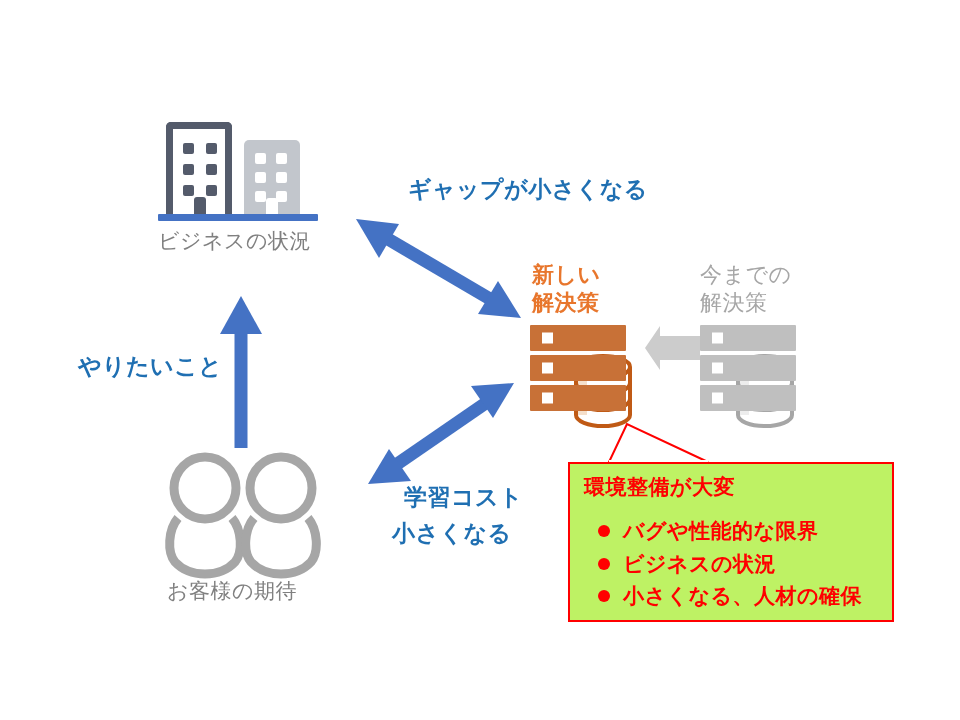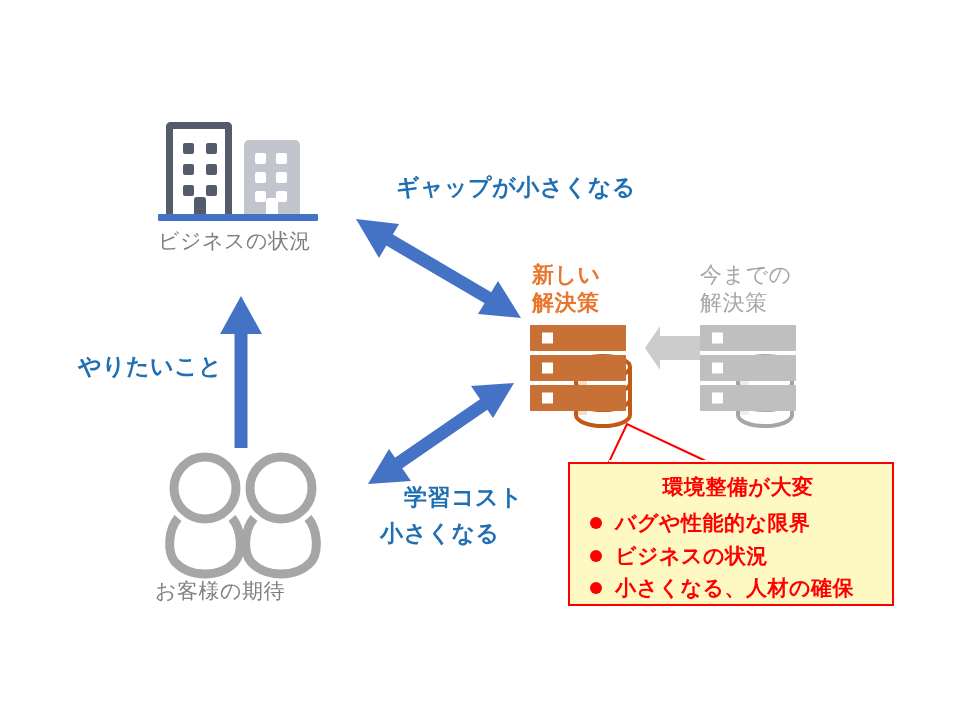--- a/index.html
+++ b/index.html
@@ -116,36 +116,35 @@
     width: 11px; height: 11px;
     background: #ffffff;
   }
   .srv-orange { background: #C87137; }
   .srv-gray   { background: #BFBFBF; }
 
   
   #callout {
     position: absolute;
     left: 568px; top: 462px;
-    width: 326px; height: 144px;
+    width: 326px; height: 160px;
     border: 2px solid #FF0000;
     box-sizing: border-box;
-    background: #fef9c3;
-    text-align: center;
+    background: #bef264;
   }
   #callout .ctitle {
     color: #FF0000;
     font-size: 21px;
     font-weight: 700;
     margin: 9px 0 2px 14px;
     letter-spacing: 0.5px;
   }
   #callout ul {
     list-style: none;
-    margin: 6px;
+    margin: 14px;
     padding: 0 12px 0 14px;
   }
   #callout li {
     color: #FF0000;
     font-size: 21px;
     font-weight: 700;
     line-height: 1.55;
     letter-spacing: 0.5px;
     display: flex;
     align-items: center;
@@ -237,29 +236,29 @@
       <span class="win" style="left:32px;top:32px;"></span>
       <span class="win" style="left:11px;top:51px;"></span>
       <span class="win" style="left:32px;top:51px;"></span>
       <span class="door"></span>
     </div>
     <div id="ground"></div>
   </div>
 
   <div class="label label-gray" style="left:158px; top:228px;">ビジネスの状況</div>
 
-  <div class="label label-gray" style="left:155px; top:578px;">お客様の期待</div>
+  <div class="label label-gray" style="left:167px; top:578px;">お客様の期待</div>
 
   <div class="label label-blue" style="left:78px; top:352px;">やりたいこと</div>
 
-  <div class="label label-blue" style="left:396px; top:175px;font-family:Liberation Mono, monospace;">ギャップが小さくなる</div>
+  <div class="label label-blue" style="left:408px; top:175px;">ギャップが小さくなる</div>
 
   <div>
     <div class="label label-blue" style="left:404px; top:483px;">学習コスト</div>
-    <div class="label label-blue" style="left:380px; top:519px;">小さくなる</div>
+    <div class="label label-blue" style="left:392px; top:519px;">小さくなる</div>
   </div>
 
   <div>
     <div class="label label-orange" style="left:532px; top:261px;">新しい</div>
     <div class="label label-orange" style="left:532px; top:289px;">解決策</div>
 
     <div class="server-bar srv-orange abs" style="left:530px; top:325px; width:96px; height:26px;">
         <span class="led"></span>
       </div>
     <div class="server-bar srv-orange abs" style="left:530px; top:355px; width:96px; height:26px;">

